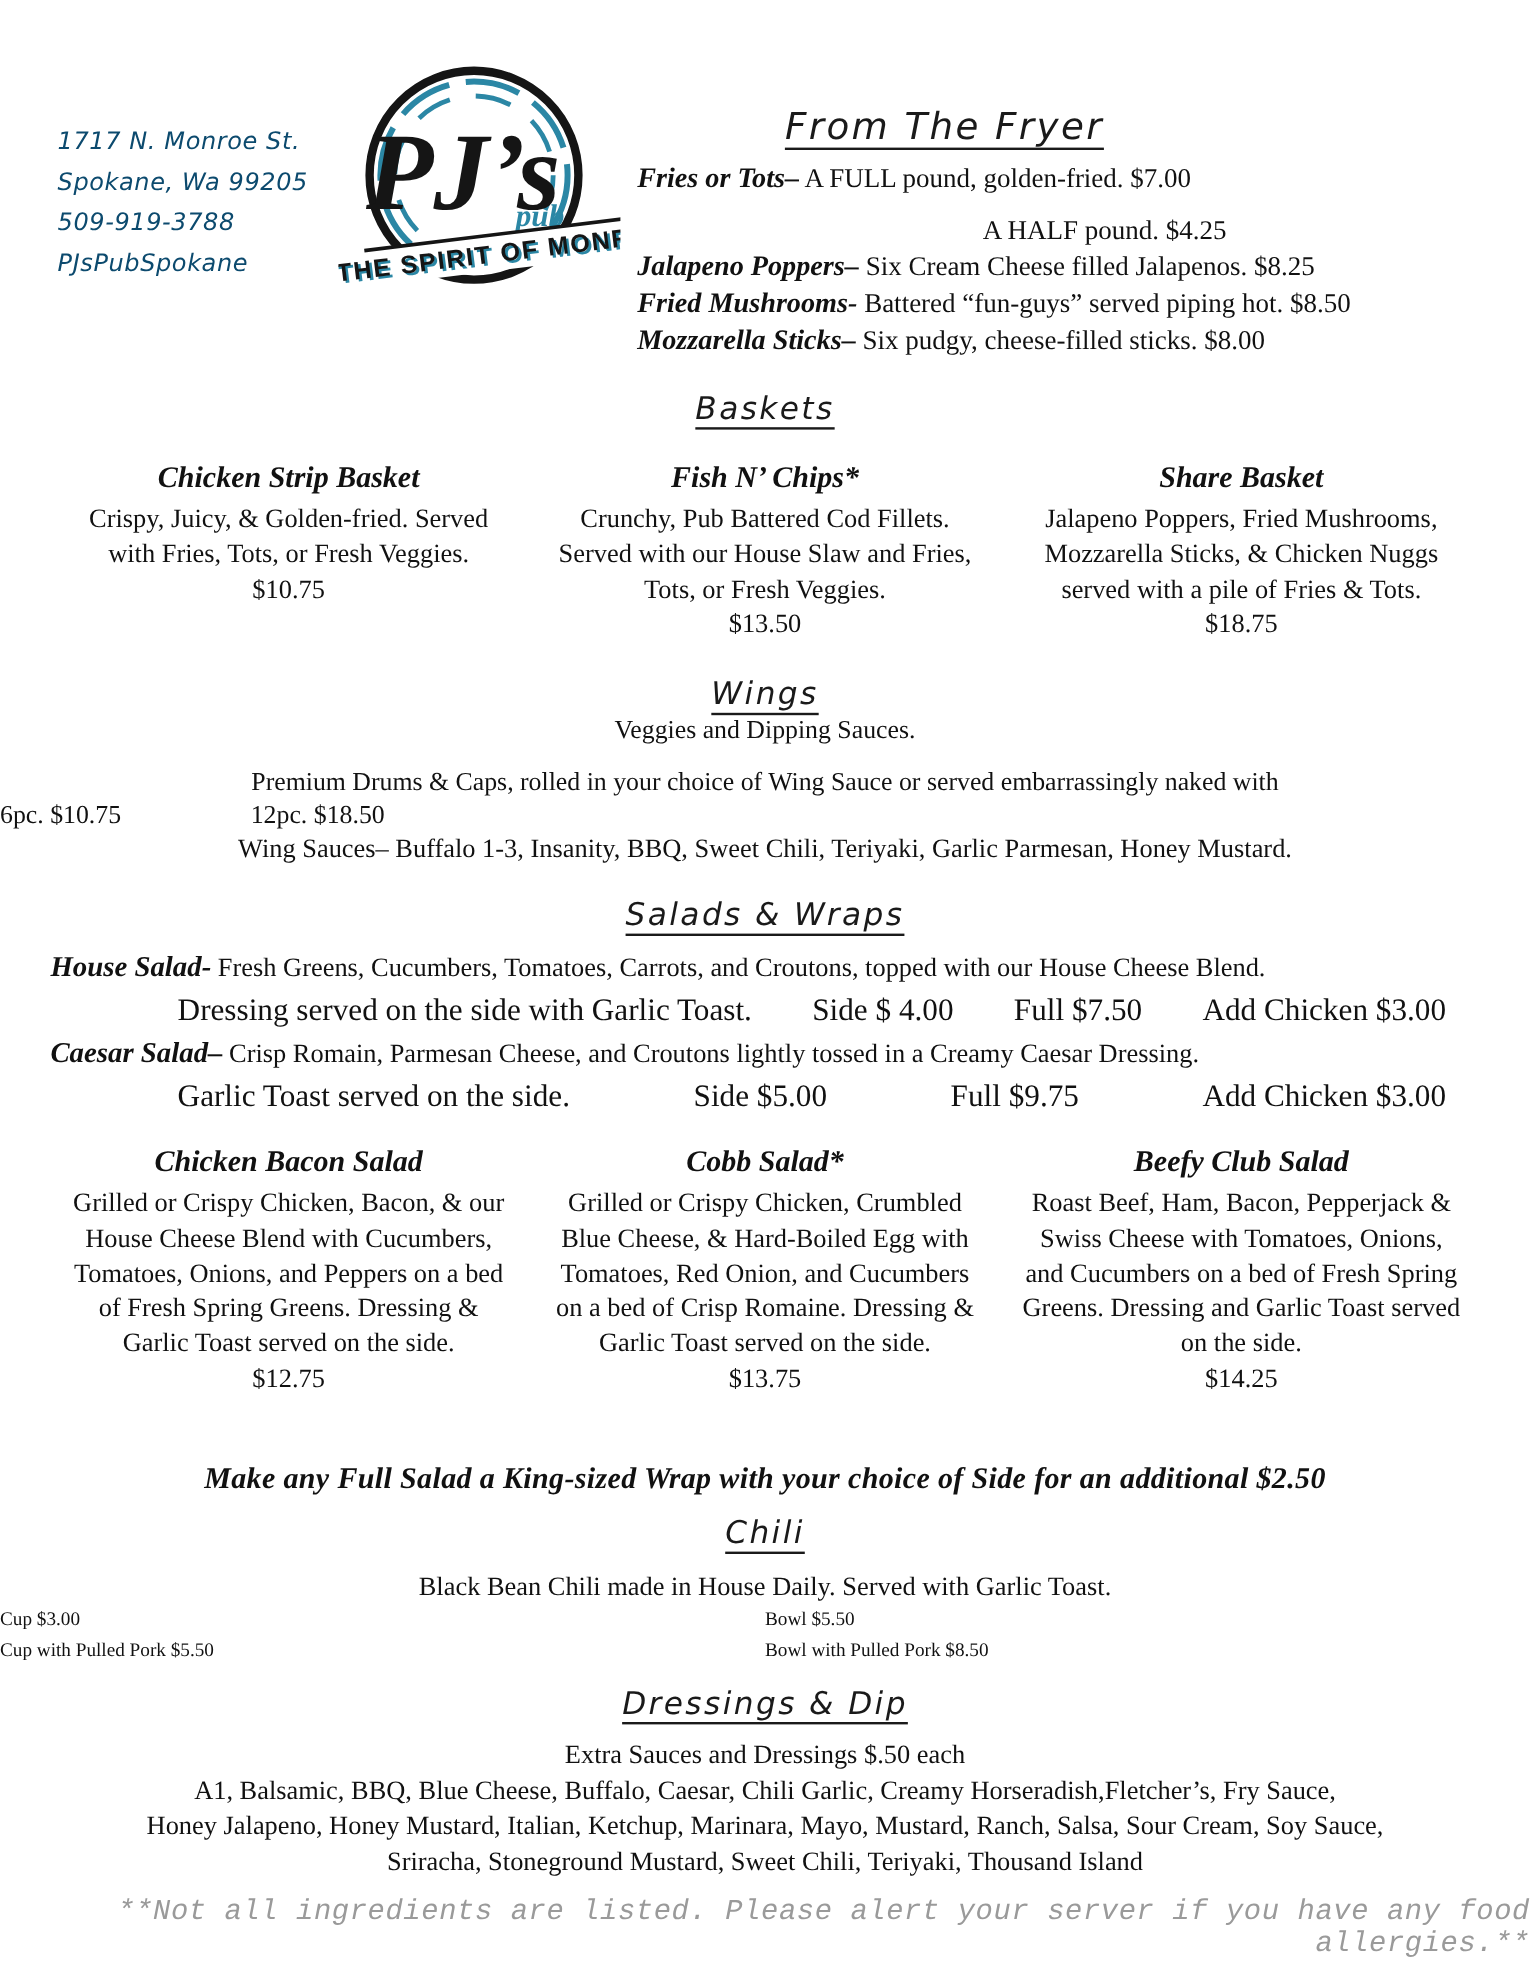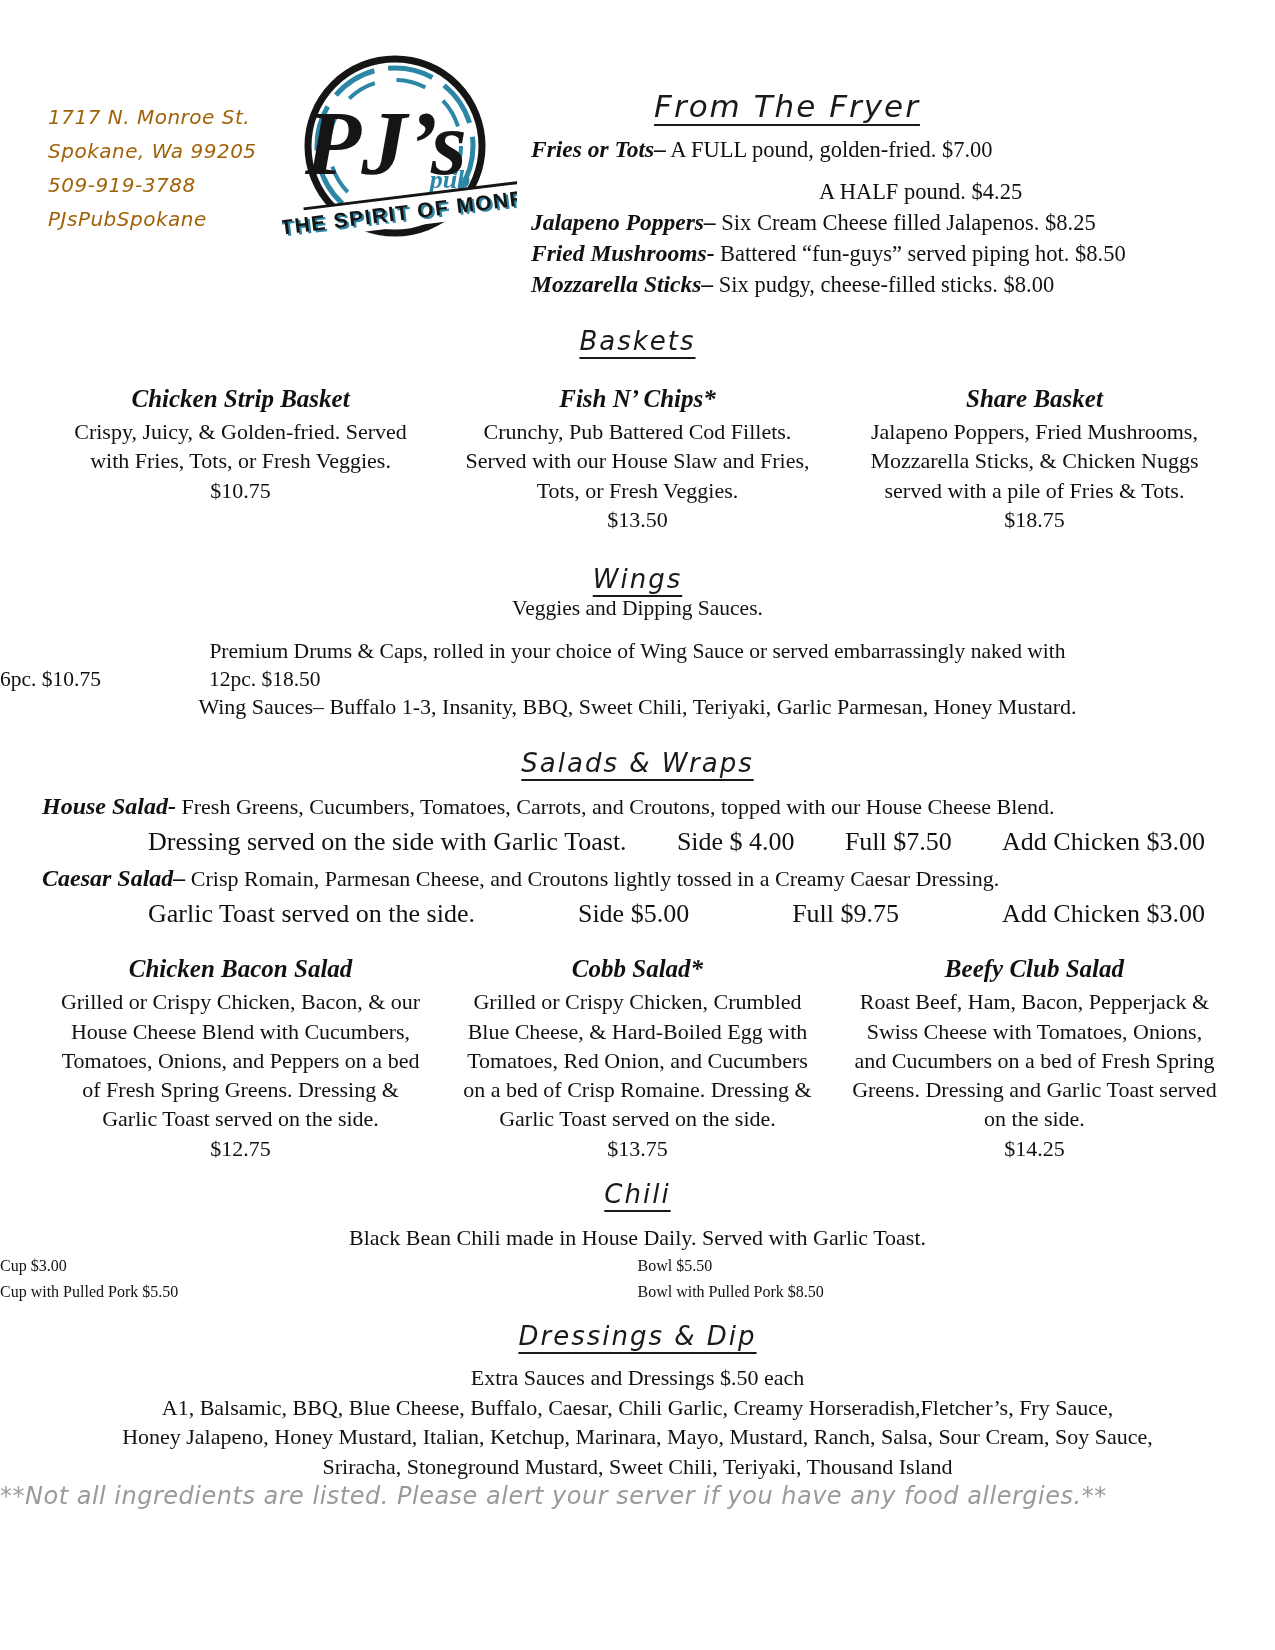--- a/index.html
+++ b/index.html
@@ -26,21 +26,21 @@
     text-decoration:underline;
     text-underline-offset:7px;
     text-decoration-thickness:2px;
     color:#1a1a1a;
   }
 
   
   .top-band { display:flex; align-items:flex-start; }
   .address {
     width:228px; margin-left:48px; margin-top:52px;
-    font-size:20px; line-height:1.7; color:#a16207;
+    font-size:20px; line-height:1.7; color:#0c4a6e;
     letter-spacing:0.5px;
   }
   .logo-wrap { width:235px; margin-left:6px; margin-top:2px; flex:none; }
   .fryer { flex:1; padding-left:14px; padding-right:42px; margin-top:40px; }
   .fryer .heading { font-size:31px; margin-bottom:10px; margin-right:190px; }
   .fryer-item { font-size:22.5px; line-height:1.32; }
   .fryer-item .iname { font-style:italic; font-weight:bold; font-size:23.5px; }
   .fryer-item.indented { padding-left:288px;margin-top:12px; }
 
   
@@ -69,22 +69,22 @@
     text-align:center; font-style:italic; font-weight:bold;
     font-size:25px; margin-top:56px; letter-spacing:0.3px;
   }
 
   
   .chili-prices { display:flex; margin-top:2px; }
   .chili-prices > div { width:50%; text-align:left; font-size:16px; line-height:1.45; }
 
   
   .footer-note {
-    text-align:left; font-size:24px; margin-top:0;
-    color:#9a9a9a; letter-spacing:0.5px;
+    text-align:right; font-size:24px; margin-top:14px;
+    color:#9a9a9a; letter-spacing:0.5px;font-family:Liberation Mono, monospace;
   }
 
   
   .logo-svg { display:block; }
 </style>
 </head>
 <body>
 
 <div class="page">
 
@@ -193,20 +193,21 @@
       <div>Grilled or Crispy Chicken, Crumbled Blue Cheese, &amp; Hard-Boiled Egg with Tomatoes, Red Onion, and Cucumbers on a bed of Crisp Romaine. Dressing &amp; Garlic Toast served on the side.</div>
       <div>$13.75</div>
     </div>
     <div class="col">
       <div class="col-title">Beefy Club Salad</div>
       <div>Roast Beef, Ham, Bacon, Pepperjack &amp; Swiss Cheese with Tomatoes, Onions, and Cucumbers on a bed of Fresh Spring Greens. Dressing and Garlic Toast served on the side.</div>
       <div>$14.25</div>
     </div>
   </div>
 
+  <div class="wrap-note">Make any Full Salad a King-sized Wrap with your choice of Side for an additional $2.50</div>
 
   <div class="heading section-heading" style="margin-top:16px;">Chili</div>
   <div class="center-line" style="margin-top:14px; font-size:22px;">Black Bean Chili made in House Daily. Served with Garlic Toast.</div>
   <div class="chili-prices">
     <div>Cup $3.00</div>
     <div>Bowl $5.50</div>
   </div>
   <div class="chili-prices">
     <div>Cup with Pulled Pork $5.50</div>
     <div>Bowl with Pulled Pork $8.50</div>

